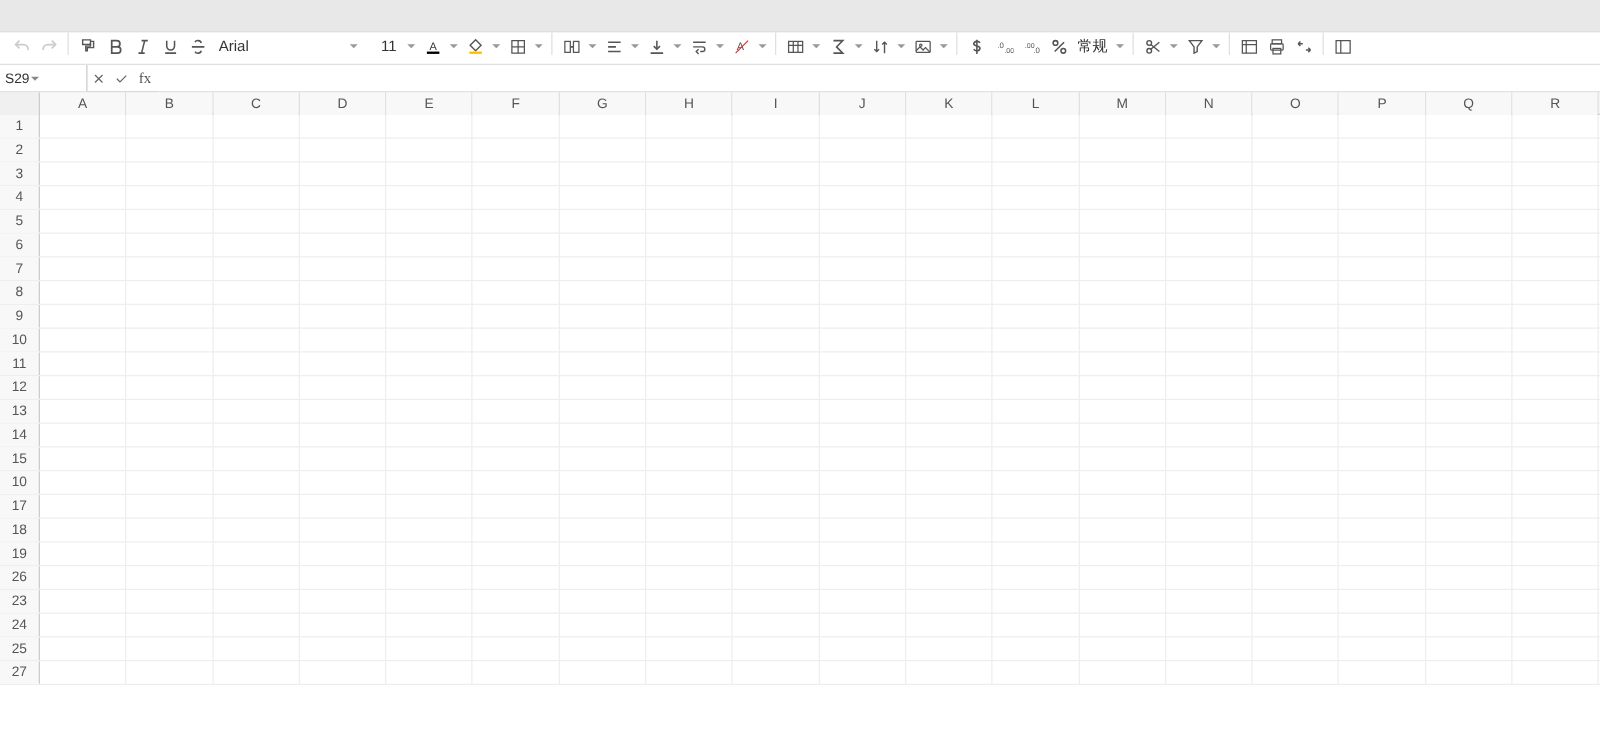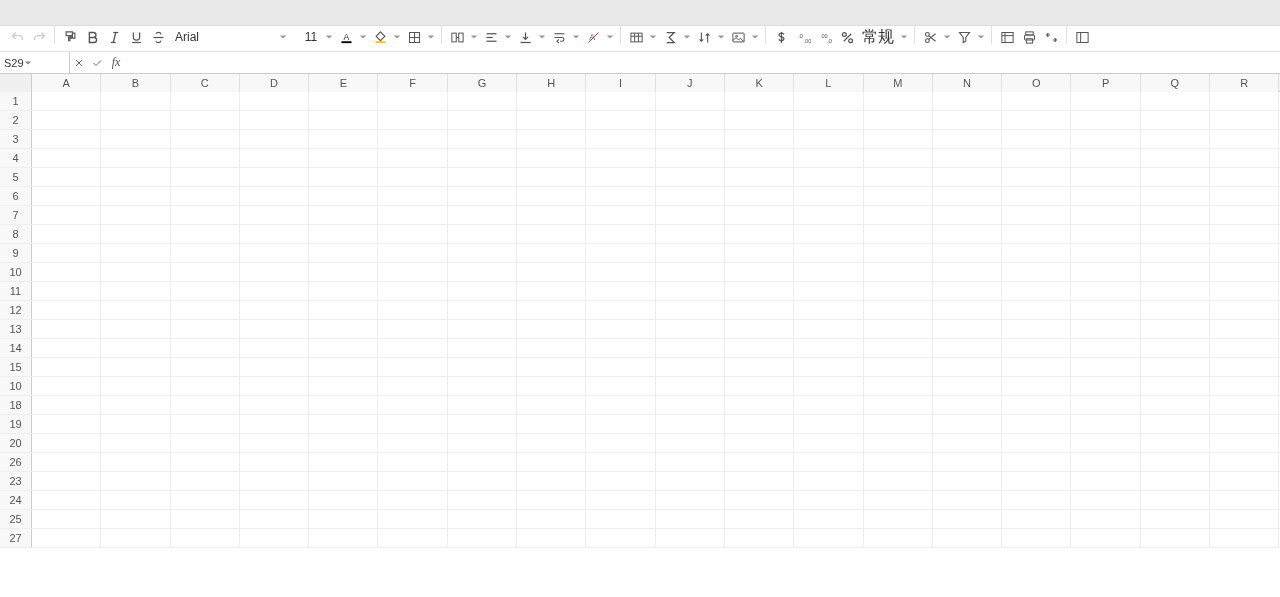--- a/index.html
+++ b/index.html
@@ -69,21 +69,21 @@
     width: 24px;
     height: 22px;
     font-size: 12px;
     cursor: pointer;
   }
   .num-format {
     display: inline-flex;
     align-items: center;
     padding: 0 4px;
     height: 22px;
-    font-size: 16px;
+    font-size: 12px;
     cursor: pointer;
   }
   
   .formula-bar {
     display: flex;
     align-items: center;
     height: 22px;
     border-bottom: 1px solid #ccc;
     font-size: 12px;
   }
@@ -106,21 +106,20 @@
     cursor: pointer;
     color: #666;
   }
   .fb-btn svg { width: 12px; height: 12px; }
   .fx-label {
     display: inline-flex;
     align-items: center;
     justify-content: center;
     width: 20px;
     height: 100%;
-    font-style: italic;
     font-family: "Times New Roman", serif;
     color: #555;
   }
   .formula-input {
     flex: 1;
     height: 100%;
     border: none;
     outline: none;
     padding: 0 4px;
     font-size: 12px;
@@ -893,20 +892,41 @@
         <div class="cell"></div>
         <div class="cell"></div>
         <div class="cell"></div>
         <div class="cell"></div>
         <div class="cell"></div>
         <div class="cell"></div>
         <div class="cell"></div>
         <div class="cell"></div>
       </div>
       <div class="row">
+        <div class="row-h">17</div>
+        <div class="cell"></div>
+        <div class="cell"></div>
+        <div class="cell"></div>
+        <div class="cell"></div>
+        <div class="cell"></div>
+        <div class="cell"></div>
+        <div class="cell"></div>
+        <div class="cell"></div>
+        <div class="cell"></div>
+        <div class="cell"></div>
+        <div class="cell"></div>
+        <div class="cell"></div>
+        <div class="cell"></div>
+        <div class="cell"></div>
+        <div class="cell"></div>
+        <div class="cell"></div>
+        <div class="cell"></div>
+        <div class="cell"></div>
+      </div>
+      <div class="row">
         <div class="row-h">18</div>
         <div class="cell"></div>
         <div class="cell"></div>
         <div class="cell"></div>
         <div class="cell"></div>
         <div class="cell"></div>
         <div class="cell"></div>
         <div class="cell"></div>
         <div class="cell"></div>
         <div class="cell"></div>
@@ -915,41 +935,20 @@
         <div class="cell"></div>
         <div class="cell"></div>
         <div class="cell"></div>
         <div class="cell"></div>
         <div class="cell"></div>
         <div class="cell"></div>
         <div class="cell"></div>
       </div>
       <div class="row">
         <div class="row-h">19</div>
-        <div class="cell"></div>
-        <div class="cell"></div>
-        <div class="cell"></div>
-        <div class="cell"></div>
-        <div class="cell"></div>
-        <div class="cell"></div>
-        <div class="cell"></div>
-        <div class="cell"></div>
-        <div class="cell"></div>
-        <div class="cell"></div>
-        <div class="cell"></div>
-        <div class="cell"></div>
-        <div class="cell"></div>
-        <div class="cell"></div>
-        <div class="cell"></div>
-        <div class="cell"></div>
-        <div class="cell"></div>
-        <div class="cell"></div>
-      </div>
-      <div class="row">
-        <div class="row-h">20</div>
         <div class="cell"></div>
         <div class="cell"></div>
         <div class="cell"></div>
         <div class="cell"></div>
         <div class="cell"></div>
         <div class="cell"></div>
         <div class="cell"></div>
         <div class="cell"></div>
         <div class="cell"></div>
         <div class="cell"></div>

